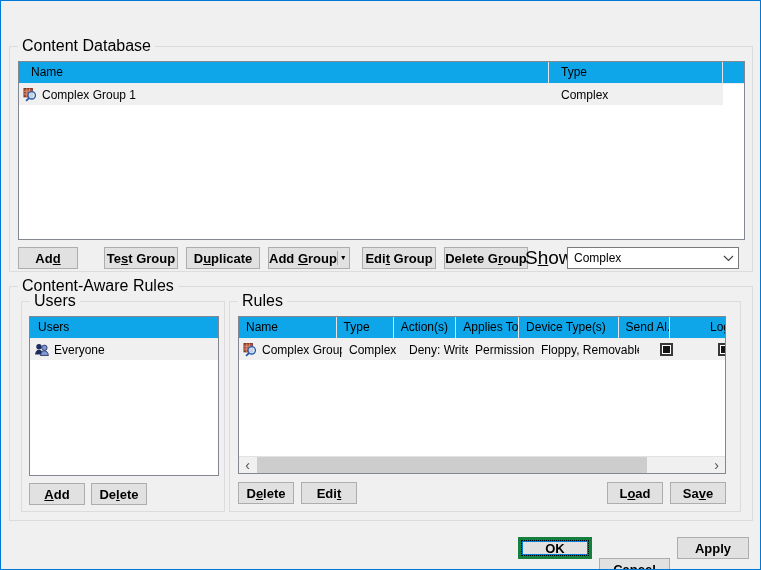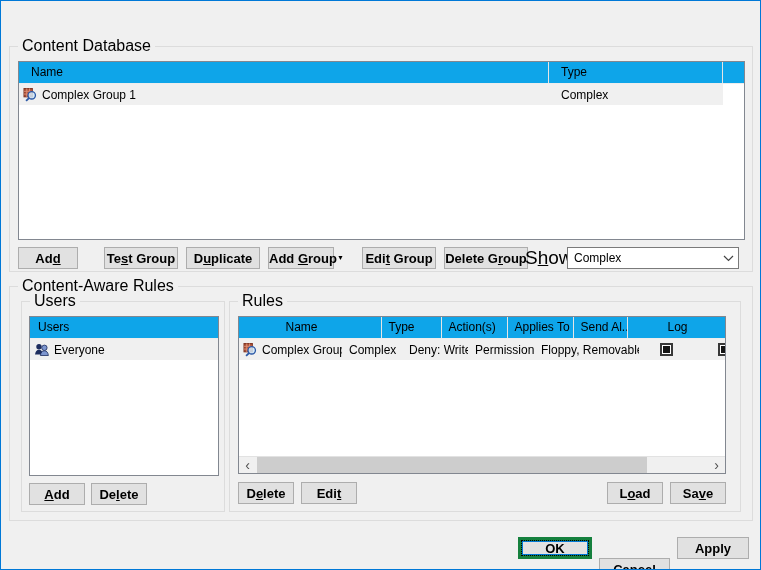--- a/index.html
+++ b/index.html
@@ -91,21 +91,21 @@
 
   <div class="btn" style="left:17px; top:246px; width:60px;">
     <span>Ad<u>d</u></span>
   </div>
   <div class="btn" style="left:103px; top:246px; width:74px;">
     <span>Te<u>s</u>t Group</span>
   </div>
   <div class="btn" style="left:185px; top:246px; width:74px;">
     <span>D<u>u</u>plicate</span>
   </div>
-  <div class="btn" style="left:267px; top:246px; width:66px; justify-content:stretch;">
+  <div class="btn" style="left:267px; top:246px; width:82px; justify-content:stretch;">
     <span class="split-label">Add <u>G</u>roup</span>
     <span class="split-sep"></span>
     <span class="split-arrow">▼</span>
   </div>
   <div class="btn" style="left:361px; top:246px; width:74px;">
     <span>Edi<u>t</u> Group</span>
   </div>
   <div class="btn" style="left:443px; top:246px; width:84px;">
     <span>Delete G<u>r</u>oup</span>
   </div>
@@ -154,20 +154,21 @@
   <div class="groupbox" style="left:228px; top:300px; width:512px; height:211px;">
     <span class="gb-label">Rules</span>
   </div>
 
   <div class="lv" style="left:237px; top:315px; width:488px; height:158px;">
     <div class="lv-header" style="width:520px;">
       <div class="lv-hcell" style="width:103px; padding-left:7px;">Name</div>
       <div class="lv-hcell" style="width:60px; padding-left:7px;">Type</div>
       <div class="lv-hcell" style="width:66px; padding-left:7px;">Action(s)</div>
       <div class="lv-hcell" style="width:66px; padding-left:7px;">Applies To</div>
+      <div class="lv-hcell" style="width:105px; padding-left:7px;">Device Type(s)</div>
       <div class="lv-hcell" style="width:54px; padding-left:7px;">Send Al...</div>
       <div class="lv-hcell no-sep" style="width:60px; padding-left:8px;margin-left:32px;">Log</div>
     </div>
     <div class="lv-row sel" style="width:520px;">
       <div class="cell" style="width:103px;">
         <svg class="row-icon" viewBox="0 0 15 15">
           <rect x="0.5" y="0.5" width="9" height="9" fill="#a94f35" stroke="#7c3322"></rect>
           <path d="M0.5 3.5h9M0.5 6.5h9M3.5 0.5v9M6.5 0.5v9" stroke="#e0917a" stroke-width="1" fill="none"></path>
           <circle cx="8.8" cy="7.8" r="4" fill="#cfe6f8" fill-opacity="0.85" stroke="#2a57a5" stroke-width="1.4"></circle>
           <line x1="5.8" y1="10.8" x2="2.8" y2="13.8" stroke="#2a57a5" stroke-width="2"></line>

